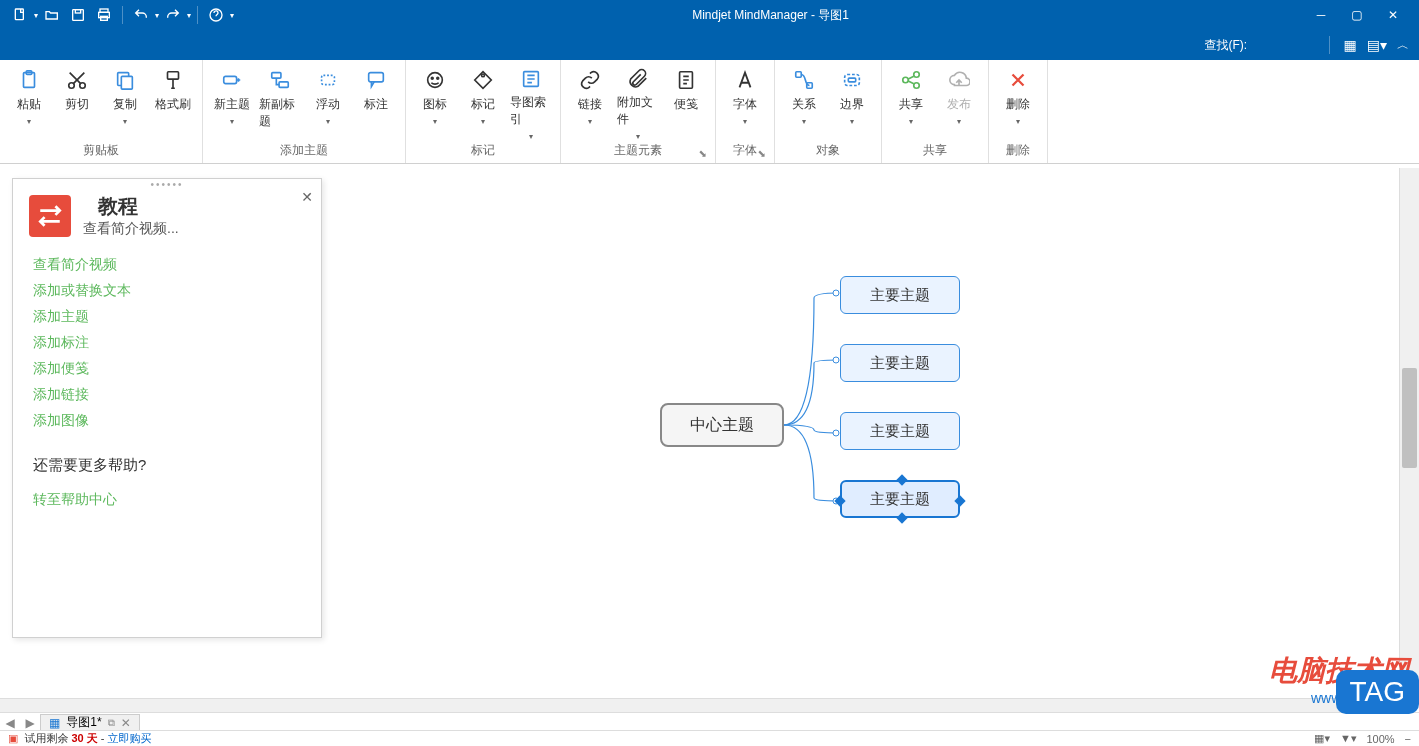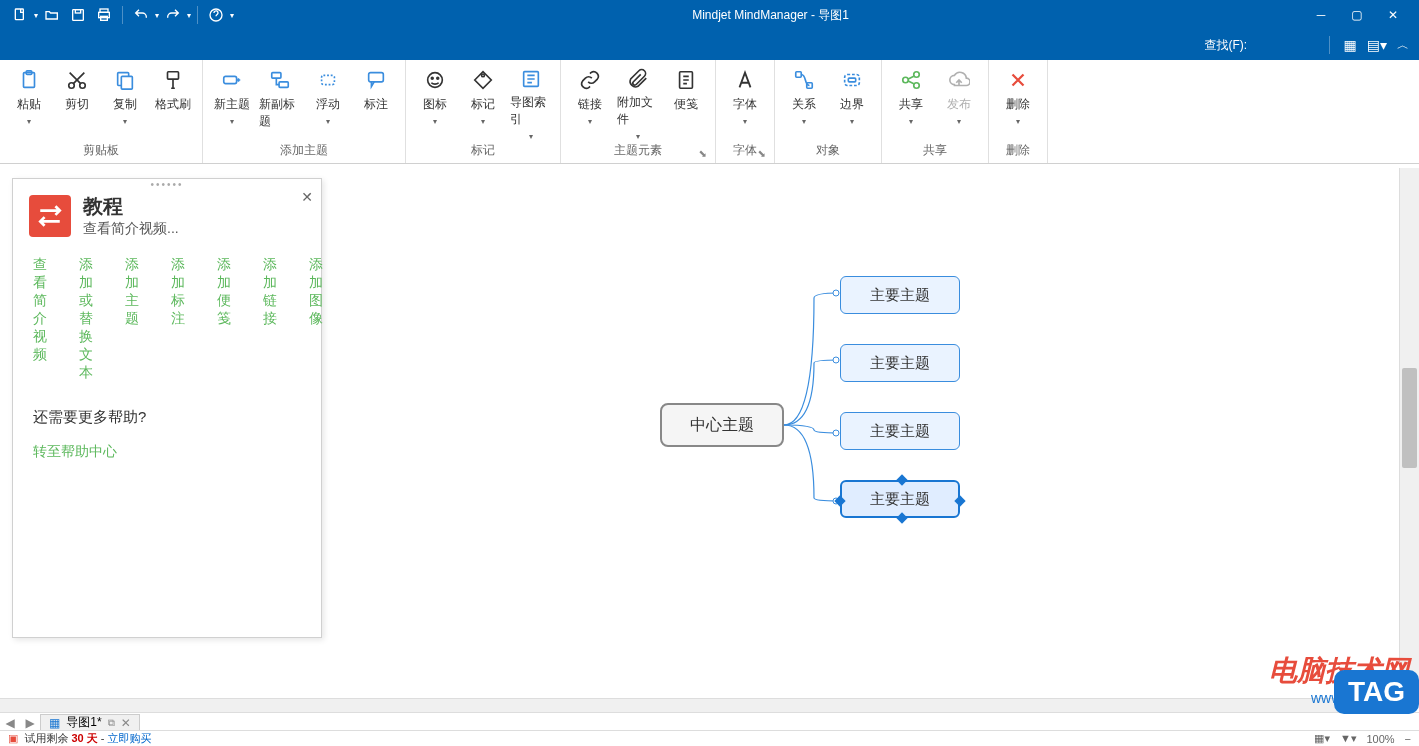--- a/index.html
+++ b/index.html
@@ -40,23 +40,23 @@
 .scrollbar-v .thumb { position: absolute; left: 2px; right: 2px; top: 200px; height: 100px; background: #c0c0c0; border-radius: 2px; }
 .scrollbar-h { position: absolute; left: 0; right: 20px; bottom: 30px; height: 18px; background: #f0f0f0; border-top: 1px solid #ddd; }
 
 
 .panel { position: absolute; left: 12px; top: 178px; width: 310px; height: 460px; background: #fff; border: 1px solid #d0d0d0; box-shadow: 2px 2px 6px rgba(0,0,0,0.1); z-index: 10; }
 .panel-grip { height: 8px; text-align: center; color: #aaa; font-size: 10px; letter-spacing: 2px; }
 .panel-close { position: absolute; right: 8px; top: 10px; cursor: pointer; color: #666; font-size: 14px; }
 .panel-header { display: flex; align-items: center; gap: 12px; padding: 6px 16px 10px 16px; }
 .panel-logo { width: 42px; height: 42px; background: #e74c3c; border-radius: 4px; display: flex; align-items: center; justify-content: center; }
 .panel-logo svg { width: 26px; height: 26px; }
-.panel-title { font-size: 20px; font-weight: bold; color: #333; }
+.panel-title { font-size: 20px; font-weight: bold; color: #333; margin-left: 15px; }
 .panel-sub { font-size: 14px; color: #555; }
-.panel-links { padding: 8px 20px; display: flex; gap: 32px; }
+.panel-links { padding: 8px 20px; display: flex; flex-direction: column; gap: 8px; }
 .panel-link { color: #5cb85c; font-size: 14px; cursor: pointer; }
 .panel-section { padding: 18px 20px 8px 20px; font-size: 15px; color: #333; }
 
 
 .mindmap { position: absolute; left: 660px; top: 130px; }
 .central-node { position: absolute; left: 0; top: 105px; width: 124px; height: 44px; border: 2px solid #888; border-radius: 8px; background: #f5f5f5; display: flex; align-items: center; justify-content: center; font-size: 16px; color: #333; }
 .sub-node { position: absolute; width: 120px; height: 38px; border: 1px solid #3a8dde; border-radius: 6px; background: #eaf3ff; display: flex; align-items: center; justify-content: center; font-size: 15px; color: #333; }
 .sub-node.selected { border: 2px solid #1976d2; background: #e0edff; }
 .sub-node.selected::before, .sub-node.selected::after { content: ''; position: absolute; width: 8px; height: 8px; background: #1976d2; transform: rotate(45deg); }
 .sub-node.selected::before { top: -6px; left: 56px; }
@@ -74,21 +74,21 @@
 .statusbar { position: absolute; left: 0; right: 0; bottom: 0; height: 16px; background: #fff; border-top: 1px solid #ddd; display: flex; align-items: center; font-size: 11px; padding: 0 8px; }
 .trial { color: #333; }
 .trial b { color: #c00; }
 .trial a { color: #0066cc; }
 .status-right { margin-left: auto; display: flex; align-items: center; gap: 10px; color: #666; }
 
 
 .watermark { position: absolute; right: 10px; bottom: 40px; text-align: right; z-index: 20; }
 .wm-text { font-size: 28px; font-weight: bold; color: #e74c3c; font-style: italic; }
 .wm-url { font-size: 14px; color: #1976d2; }
-.tag-badge { position: absolute; right: 0; bottom: 32px; background: #1976d2; color: #fff; font-size: 28px; font-weight: bold; padding: 6px 14px; border-radius: 10px; z-index: 21; }
+.tag-badge { position: absolute; right: 0; bottom: 32px; background: #1976d2; color: #fff; font-size: 28px; font-weight: normal; padding: 6px 14px; border-radius: 10px; z-index: 21; }
 </style>
 </head>
 <body>
 
 <div class="titlebar">
   <div class="qat">
     <div class="qat-btn">
         <svg viewBox="0 0 24 24" fill="none" stroke="#fff" stroke-width="2">
           <rect x="5" y="3" width="12" height="16" rx="1"></rect>
           <path d="M13 3v5h5"></path>

